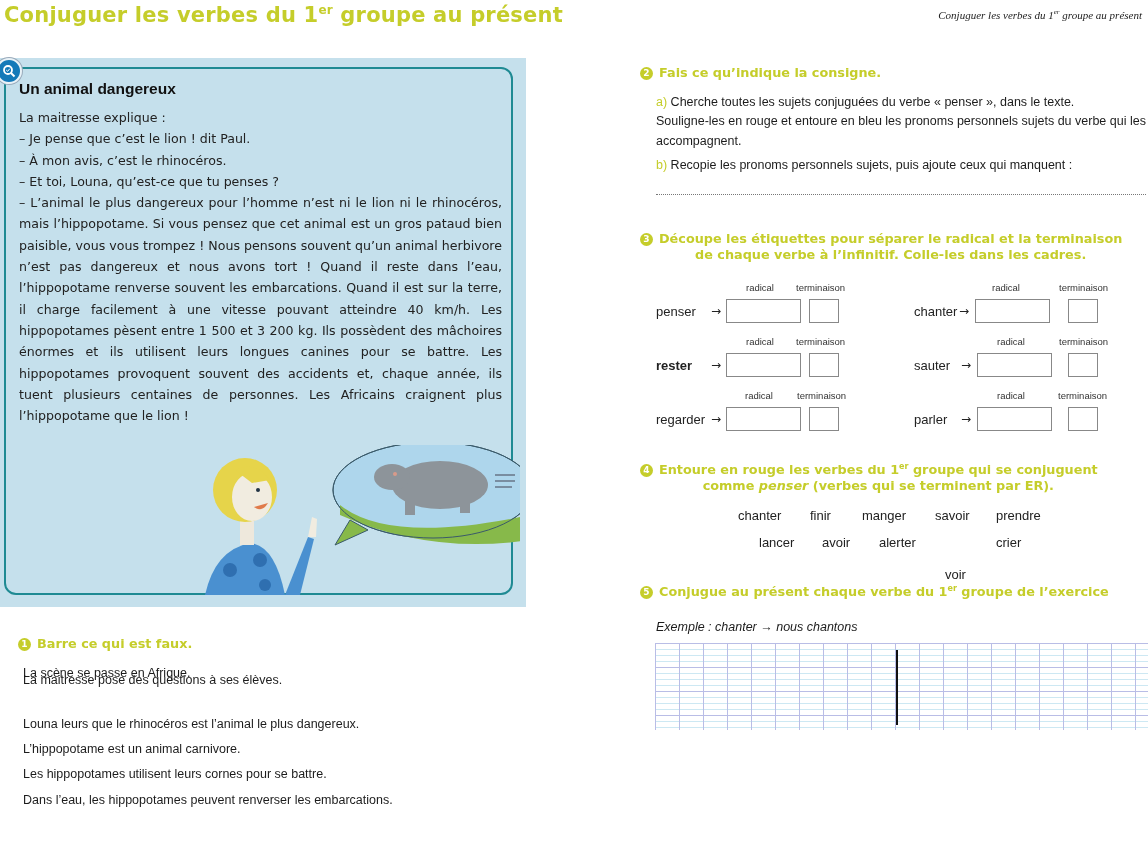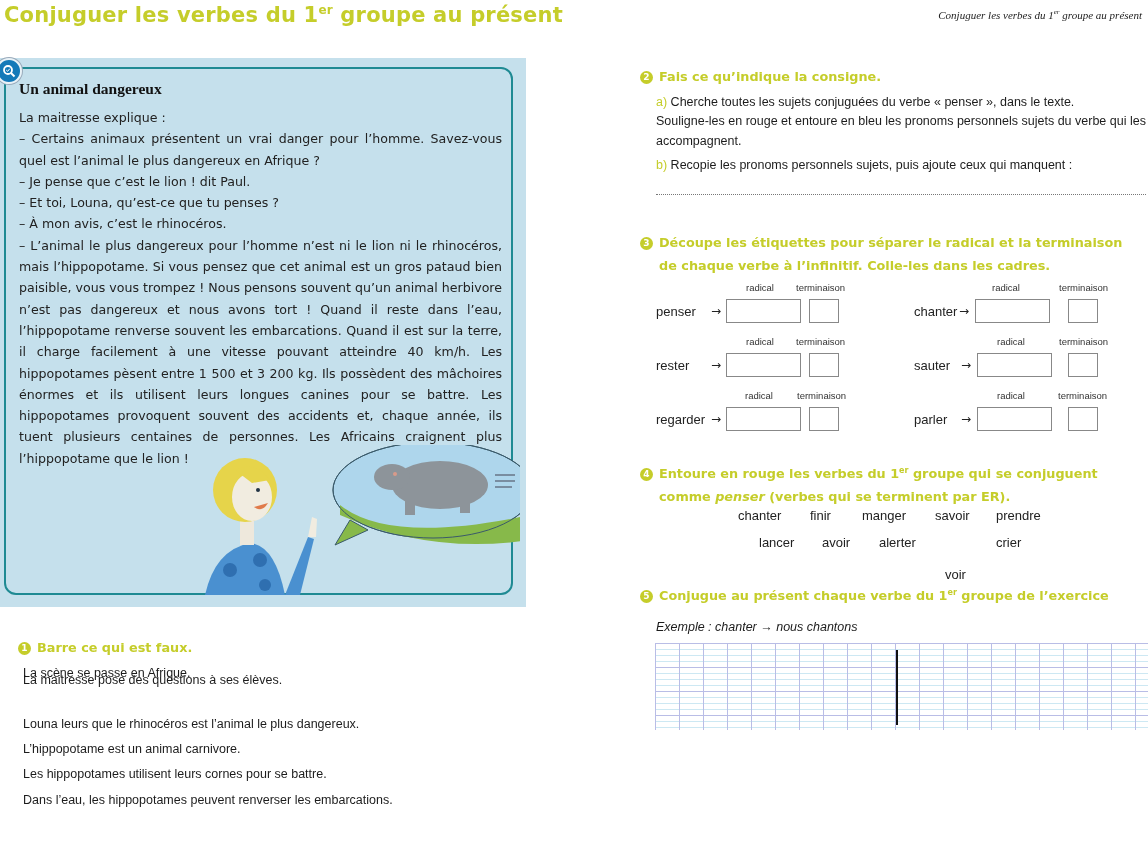--- a/index.html
+++ b/index.html
@@ -28,34 +28,34 @@
     border: 2px solid #1f8a93; border-radius: 12px; background: #c5e0ec;
   }
   .zoom-badge {
     position: absolute; left: -4px; top: 58px; width: 26px; height: 26px;
     border-radius: 50%; background: #1479b8; border: 2px solid #e8f2f7;
     display: flex; align-items: center; justify-content: center; z-index: 3;
     box-shadow: 0 0 0 1px #9ab;
   }
   .panel-heading {
     position: absolute; left: 19px; top: 80px;
-    font-family: Liberation Serif, serif; font-weight: bold; font-size: 15.5px; color: #111;
+    font-family: Liberation Sans, sans-serif; font-weight: bold; font-size: 15.5px; color: #111;
   }
   .panel-text {
     position: absolute; left: 19px; top: 107px; width: 483px;
     font-family: "DejaVu Sans", sans-serif; font-size: 12.6px; line-height: 21.3px; color: #222;
   }
   .panel-text p { margin: 0; }
   .panel-text .justify { text-align: justify; text-align-last: left; }
   .illustration { position: absolute; left: 190px; top: 445px; width: 330px; height: 150px; }
 
   
   .ex-title {
     position: absolute; font-family: "DejaVu Sans", sans-serif; font-weight: bold;
-    font-size: 12.8px; color: #c5cd2a; line-height: 23px;
+    font-size: 12.8px; color: #c5cd2a; line-height: 16px; text-align: center;
   }
   .ex-num {
     display: inline-flex; width: 13px; height: 13px; border-radius: 50%;
     background: #c5cd2a; color: #fff; font-size: 9px; align-items: center; justify-content: center;
     vertical-align: 1px; margin-right: 6px;
   }
   .ex-title sup { font-size: 8px; }
   .ex-title em { font-style: italic; }
   .body-txt { position: absolute; font-family: "Liberation Sans", sans-serif; font-size: 12.5px; color: #1c1c1c; }
   .label-a { color: #c5cd2a; }
@@ -96,24 +96,23 @@
 <div class="zoom-badge">
   <svg width="14" height="14" viewBox="0 0 14 14">
     <circle cx="6" cy="6" r="4" fill="none" stroke="#fff" stroke-width="1.8"></circle>
     <line x1="9" y1="9" x2="12.5" y2="12.5" stroke="#fff" stroke-width="2"></line>
     <polyline points="4.2,6 5.6,7.3 7.8,4.7" fill="none" stroke="#fff" stroke-width="1"></polyline>
   </svg>
 </div>
 <div class="panel-heading">Un animal dangereux</div>
 <div class="panel-text">
   <p>La maitresse explique :</p>
-  <p class="justify">– Certains animaux présentent un vrai danger pour l’homme. Savez-vous quel est l’animal le plus dangereux en Afrique ?</p>
   <p>– Je pense que c’est le lion ! dit Paul.</p>
+  <p>– À mon avis, c’est le rhinocéros.</p>
   <p>– Et toi, Louna, qu’est-ce que tu penses ?</p>
-  <p>– À mon avis, c’est le rhinocéros.</p>
   <p class="justify">– L’animal le plus dangereux pour l’homme n’est ni le lion ni le rhinocéros, mais l’hippopotame. Si vous pensez que cet animal est un gros pataud bien paisible, vous vous trompez ! Nous pensons souvent qu’un animal herbivore n’est pas dangereux et nous avons tort ! Quand il reste dans l’eau, l’hippopotame renverse souvent les embarcations. Quand il est sur la terre, il charge facilement à une vitesse pouvant atteindre 40 km/h. Les hippopotames pèsent entre 1 500 et 3 200 kg. Ils possèdent des mâchoires énormes et ils utilisent leurs longues canines pour se battre. Les hippopotames provoquent souvent des accidents et, chaque année, ils tuent plusieurs centaines de personnes. Les Africains craignent plus l’hippopotame que le lion !</p>
 </div>
 
 <svg class="illustration" viewBox="0 0 330 150">
 
   <g>
     <ellipse cx="243" cy="45" rx="100" ry="48" fill="#aed6ec" stroke="#3a5a6a" stroke-width="1"></ellipse>
     <path d="M150,60 Q200,100 340,70 L340,95 Q240,110 150,70 Z" fill="#87b94a"></path>
     <path d="M160,75 L145,100 L178,85 Z" fill="#87b94a" stroke="#3a5a6a" stroke-width="1"></path>
     <ellipse cx="243" cy="45" rx="100" ry="48" fill="none" stroke="#3a5a6a" stroke-width="1"></ellipse>
@@ -174,21 +173,21 @@
 
 <div class="lbl" style="left:992px; top:282px;">radical</div>
 <div class="lbl" style="left:1059px; top:282px;">terminaison</div>
 <div class="verb" style="left:914px; top:304px;">chanter</div>
 <div class="arrow" style="left:959px; top:304px;">→</div>
 <div class="box-rad" style="left:975px; top:299px;"></div>
 <div class="box-ter" style="left:1068px; top:299px;"></div>
 
 <div class="lbl" style="left:746px; top:336px;">radical</div>
 <div class="lbl" style="left:796px; top:336px;">terminaison</div>
-<div class="verb" style="left:656px; top:358px;">rester</div>
+<div class="verb" style="left:656px; top:358px;font-weight:bold;">rester</div>
 <div class="arrow" style="left:711px; top:358px;">→</div>
 <div class="box-rad" style="left:726px; top:353px;"></div>
 <div class="box-ter" style="left:809px; top:353px;"></div>
 
 <div class="lbl" style="left:997px; top:336px;">radical</div>
 <div class="lbl" style="left:1059px; top:336px;">terminaison</div>
 <div class="verb" style="left:914px; top:358px;">sauter</div>
 <div class="arrow" style="left:961px; top:358px;">→</div>
 <div class="box-rad" style="left:977px; top:353px;"></div>
 <div class="box-ter" style="left:1068px; top:353px;"></div>

